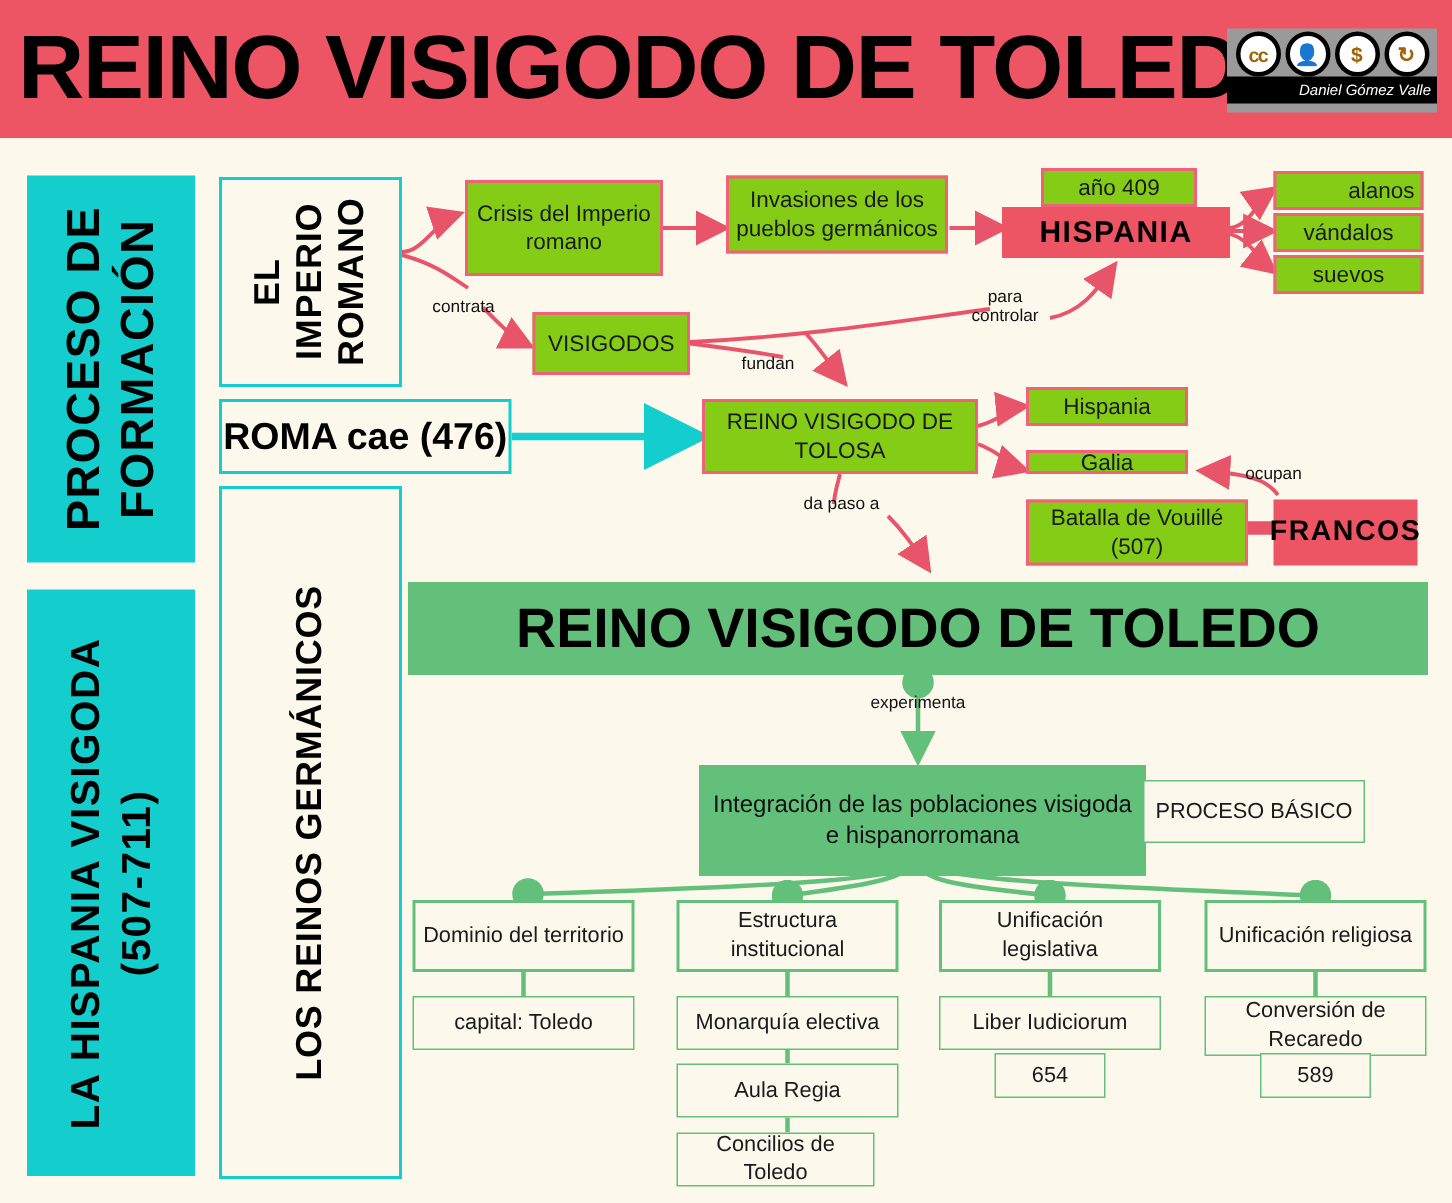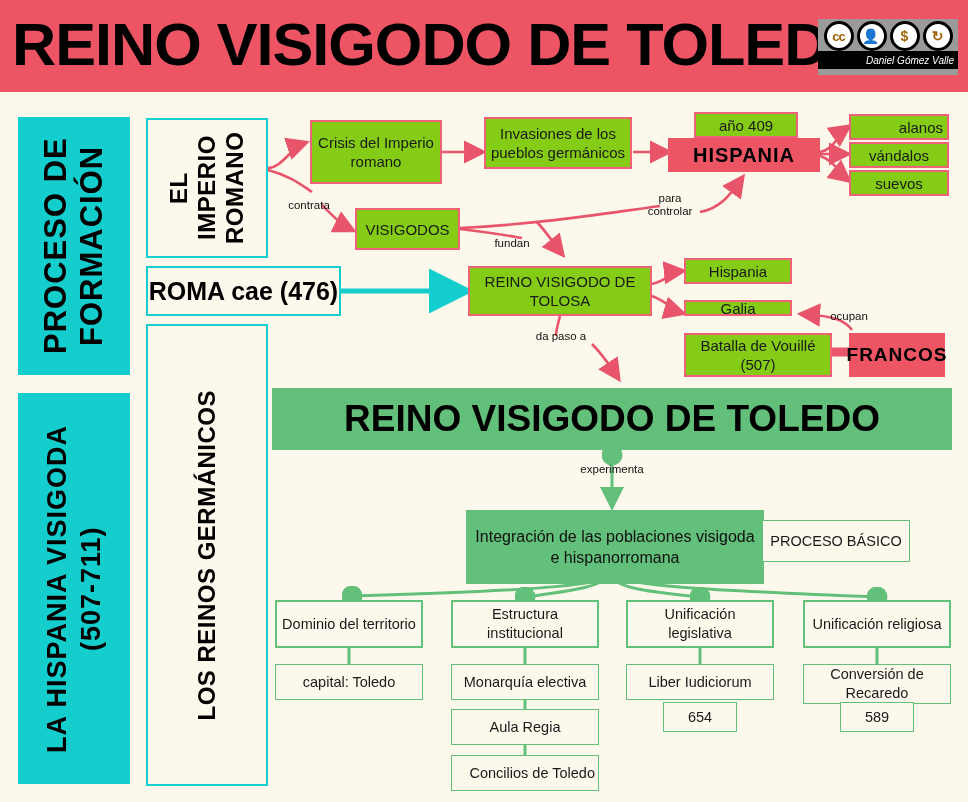--- a/index.html
+++ b/index.html
@@ -288,21 +288,21 @@
 
   <div class="node green-box bold" style="left:451px;top:600px;width:148px;height:48px;">
     <span>Estructura institucional</span>
   </div>
   <div class="node green-box thin" style="left:451px;top:664px;width:148px;height:36px;">
     <span>Monarquía electiva</span>
   </div>
   <div class="node green-box thin" style="left:451px;top:709px;width:148px;height:36px;">
     <span>Aula Regia</span>
   </div>
-  <div class="node green-box thin" style="left:451px;top:755px;width:148px;height:36px;justify-content:flex-end;">
+  <div class="node green-box thin" style="left:451px;top:755px;width:132px;height:36px;justify-content:flex-end;">
     <span>Concilios de Toledo</span>
   </div>
 
   <div class="node green-box bold" style="left:626px;top:600px;width:148px;height:48px;">
     <span>Unificación legislativa</span>
   </div>
   <div class="node green-box thin" style="left:626px;top:664px;width:148px;height:36px;">
     <span>Liber Iudiciorum</span>
   </div>
   <div class="node green-box thin" style="left:663px;top:702px;width:74px;height:30px;">

